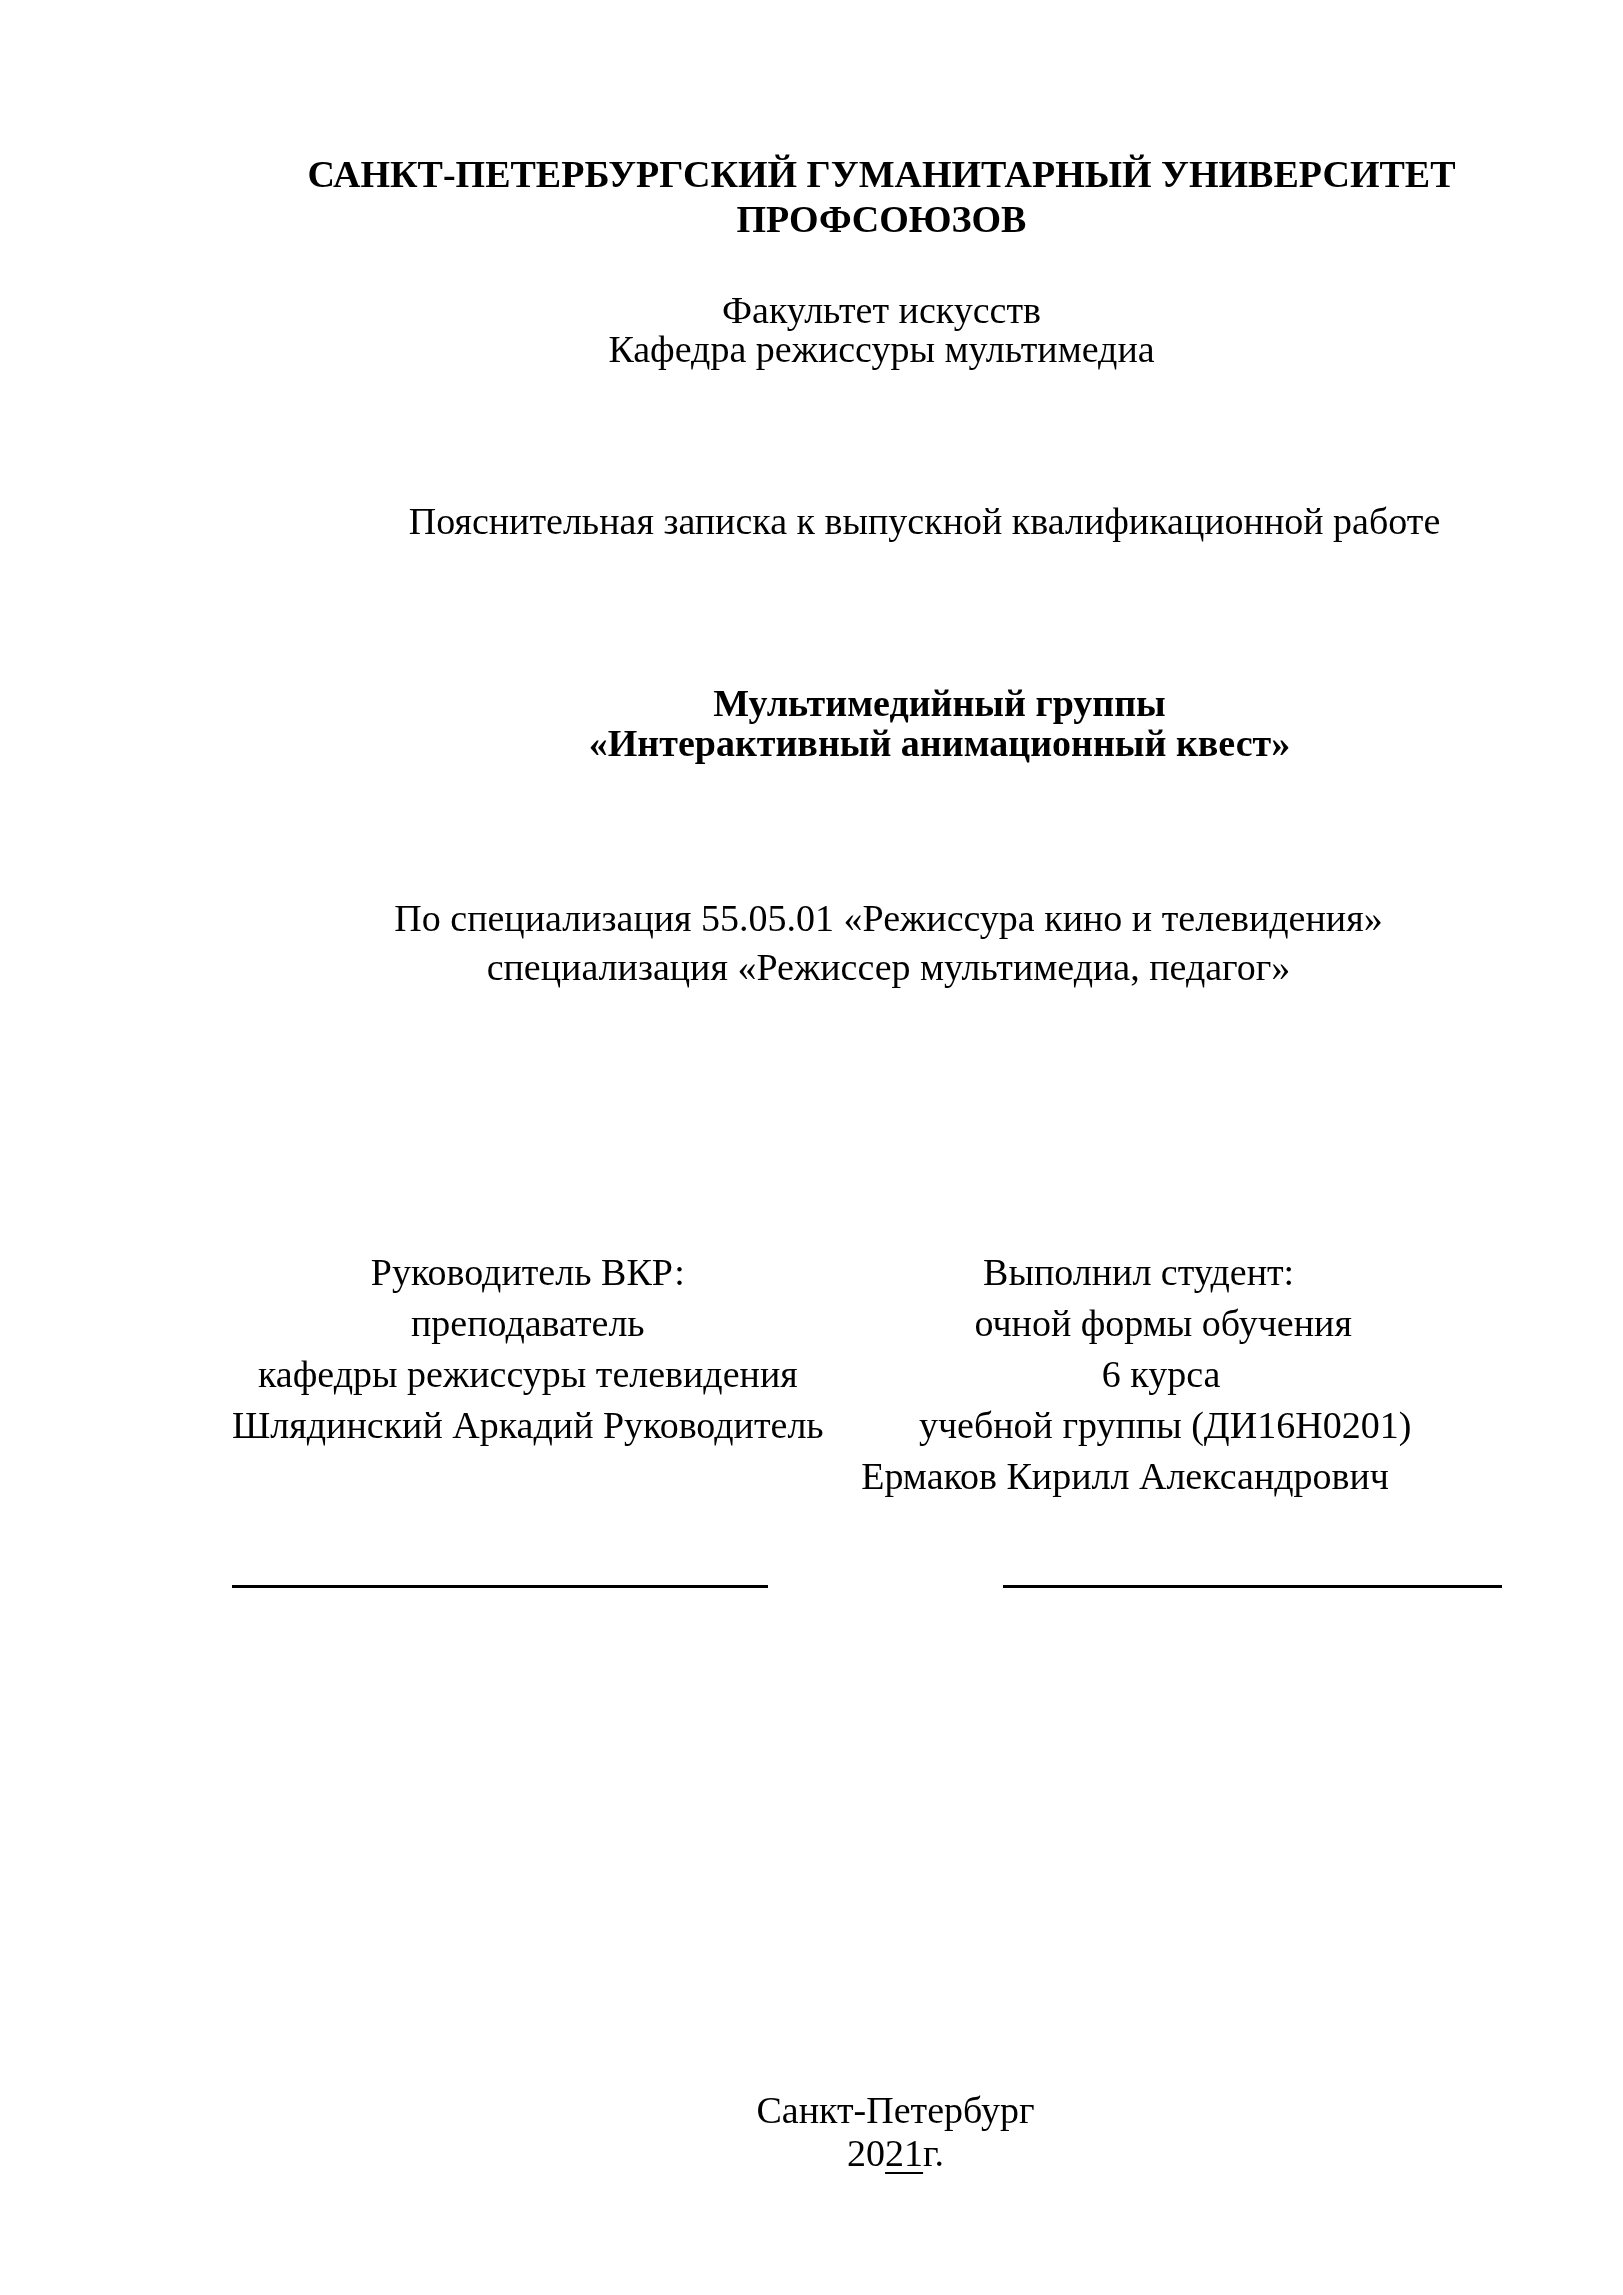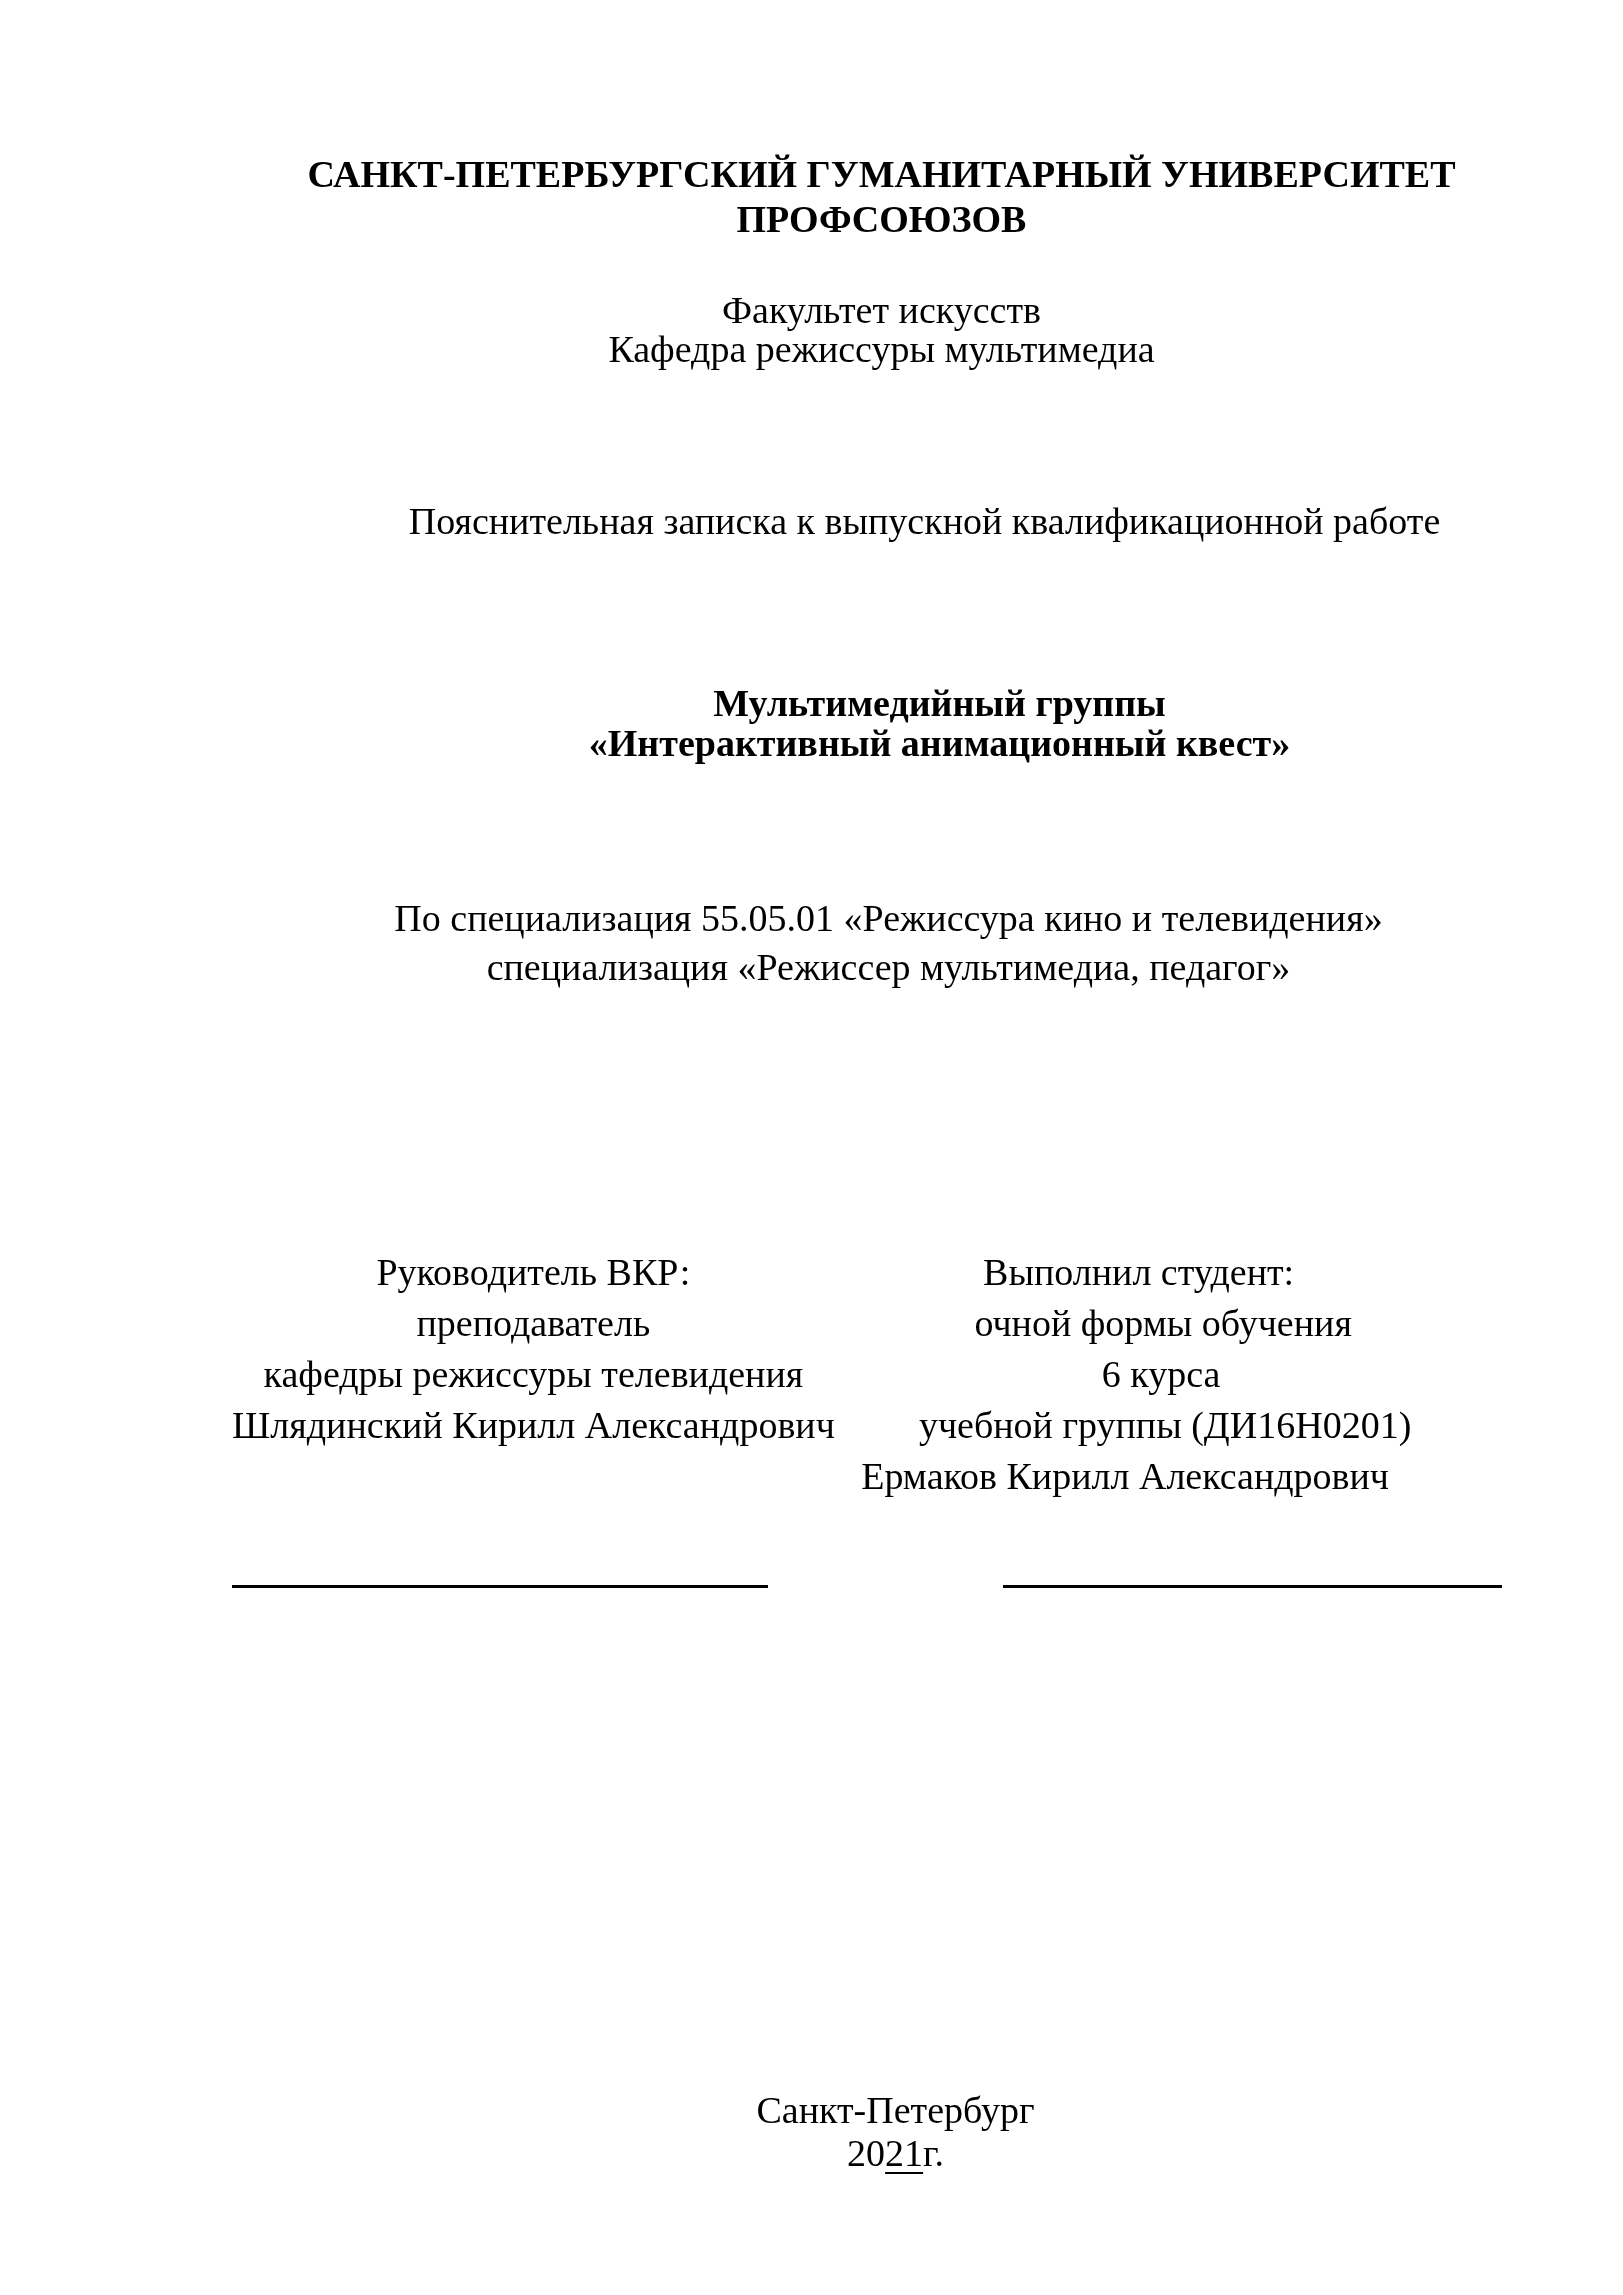--- a/index.html
+++ b/index.html
@@ -96,21 +96,21 @@
 
   <div class="centerblock" id="specialty-block">
     <div class="line">По специализация 55.05.01 «Режиссура кино и телевидения»</div>
     <div class="line">специализация «Режиссер мультимедиа, педагог»</div>
   </div>
 
   <div id="supervisor-block">
     <div class="line">Руководитель ВКР:</div>
     <div class="line">преподаватель</div>
     <div class="line">кафедры режиссуры телевидения</div>
-    <div class="line">Шлядинский Кирилл Александрович</div>
+    <div class="line">Шлядинский Аркадий Руководитель</div>
   </div>
 
   <div id="student-block">
     <div class="line" id="student-label">Выполнил студент:</div>
     <div class="line" id="student-form">очной формы обучения</div>
     <div class="line" id="student-course">6 курса</div>
     <div class="line" id="student-group">учебной группы (ДИ16Н0201)</div>
     <div class="line" id="student-name">Ермаков Кирилл Александрович</div>
   </div>
 

